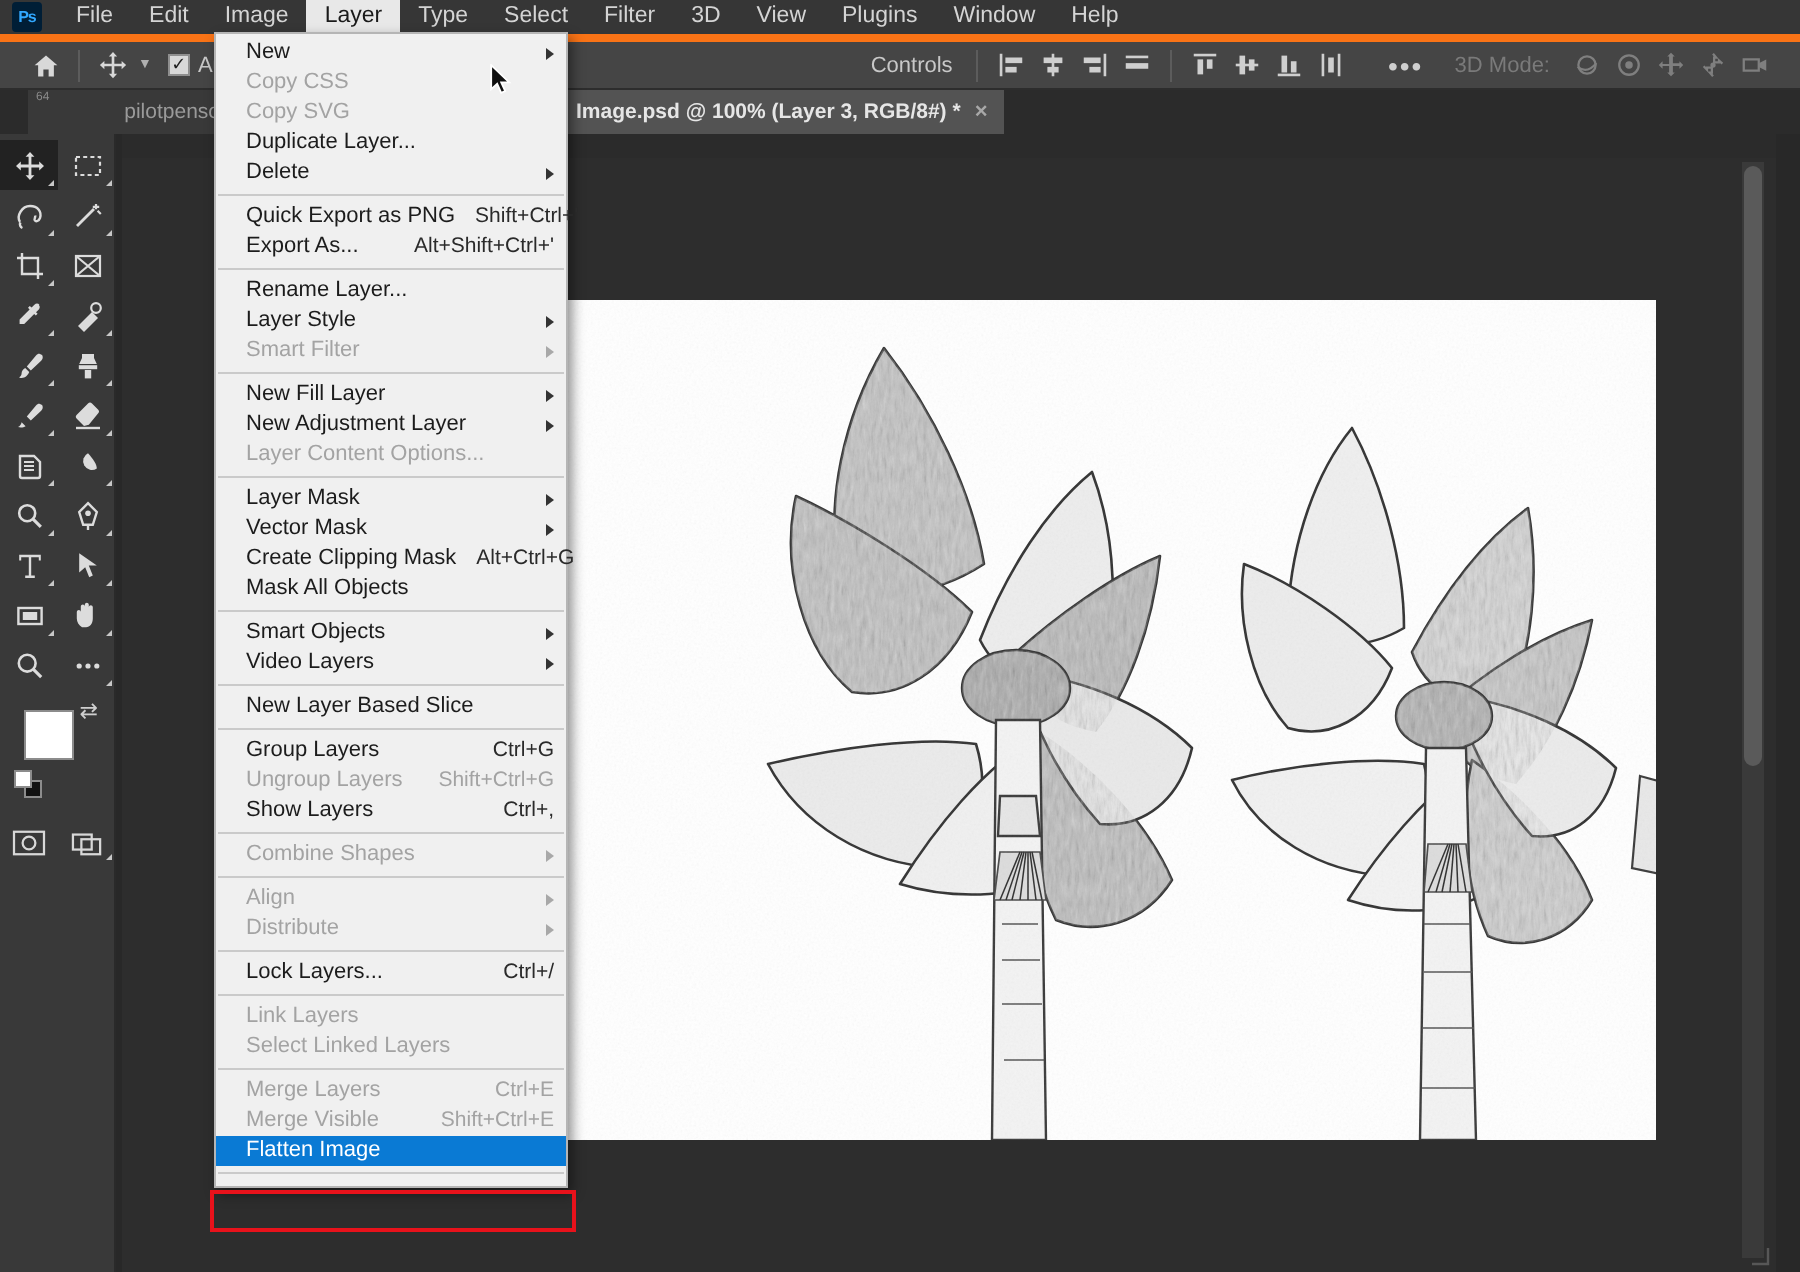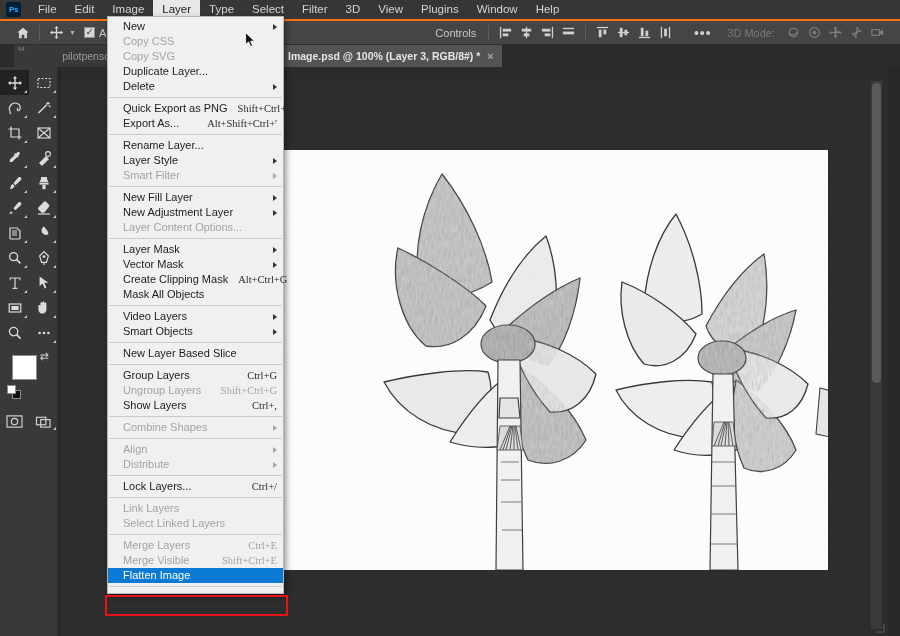--- a/index.html
+++ b/index.html
@@ -9,21 +9,21 @@
     background: #1e1e1e; overflow: hidden;
     font-family: "Liberation Sans", sans-serif;
     -webkit-font-smoothing: antialiased;
   }
   #app { position: relative; width: 900px; height: 636px; background: #323232; }
 
   
   .menubar {
     position: absolute; left: 0; top: 0; width: 900px; height: 21px;
     background: #363636; display: flex; align-items: center;
-    border-bottom: 2px solid #f97316;
+    border-bottom: 4px solid #f97316;
   }
   .ps-logo {
     width: 15px; height: 15px; margin-left: 6px; margin-right: 8px;
     background: #001e36; border-radius: 2px;
     display: flex; align-items: center; justify-content: center;
     font-size: 8px; font-weight: bold; color: #31a8ff; letter-spacing: -0.5px;
   }
   .menubar-item {
     font-size: 11.5px; color: #d4d4d4; padding: 3px 9px 4px 9px;
     white-space: nowrap; line-height: 13px;
@@ -168,21 +168,21 @@
   }
   .mi {
     position: relative; height: 15px; display: flex; align-items: center;
     padding: 0 6px 0 15px; font-size: 11px; color: #1c1c1c;
     white-space: nowrap; line-height: 15px;
   }
   .mi.disabled { color: #a3a3a3; }
   .mi.highlight { background: #0a7ad4; color: #ffffff; }
   .mi .label { flex: 0 0 auto; text-align: right; }
   .mi .shortcut {
-    margin-left: auto; padding-left: 10px; font-size: 10.5px; color: #2a2a2a; font-family: Liberation Serif, serif;
+    margin-left: auto; padding-left: 10px; font-size: 10.5px; color: #2a2a2a;
   }
   .mi.disabled .shortcut { color: #a3a3a3; }
   .mi .arrow {
     position: absolute; right: 6px; top: 50%; transform: translateY(-50%);
     width: 0; height: 0; border-top: 3.5px solid transparent;
     border-bottom: 3.5px solid transparent; border-left: 4.5px solid #333;
   }
   .mi.disabled .arrow { border-left-color: #a8a8a8; }
   .sep { height: 1px; background: #cacaca; margin: 3px 1px; }
   .annot-box {
@@ -739,25 +739,25 @@
       </div>
       <div class="mi">
         <span class="label">Create Clipping Mask</span>
         <span class="shortcut">Alt+Ctrl+G</span>
       </div>
       <div class="mi">
         <span class="label">Mask All Objects</span>
       </div>
       <div class="sep"></div>
       <div class="mi">
+        <span class="label">Smart Objects</span>
+        <span class="arrow"></span>
+      </div>
+      <div class="mi">
         <span class="label">Video Layers</span>
-        <span class="arrow"></span>
-      </div>
-      <div class="mi">
-        <span class="label">Smart Objects</span>
         <span class="arrow"></span>
       </div>
       <div class="sep"></div>
       <div class="mi">
         <span class="label">New Layer Based Slice</span>
       </div>
       <div class="sep"></div>
       <div class="mi">
         <span class="label">Group Layers</span>
         <span class="shortcut">Ctrl+G</span>

